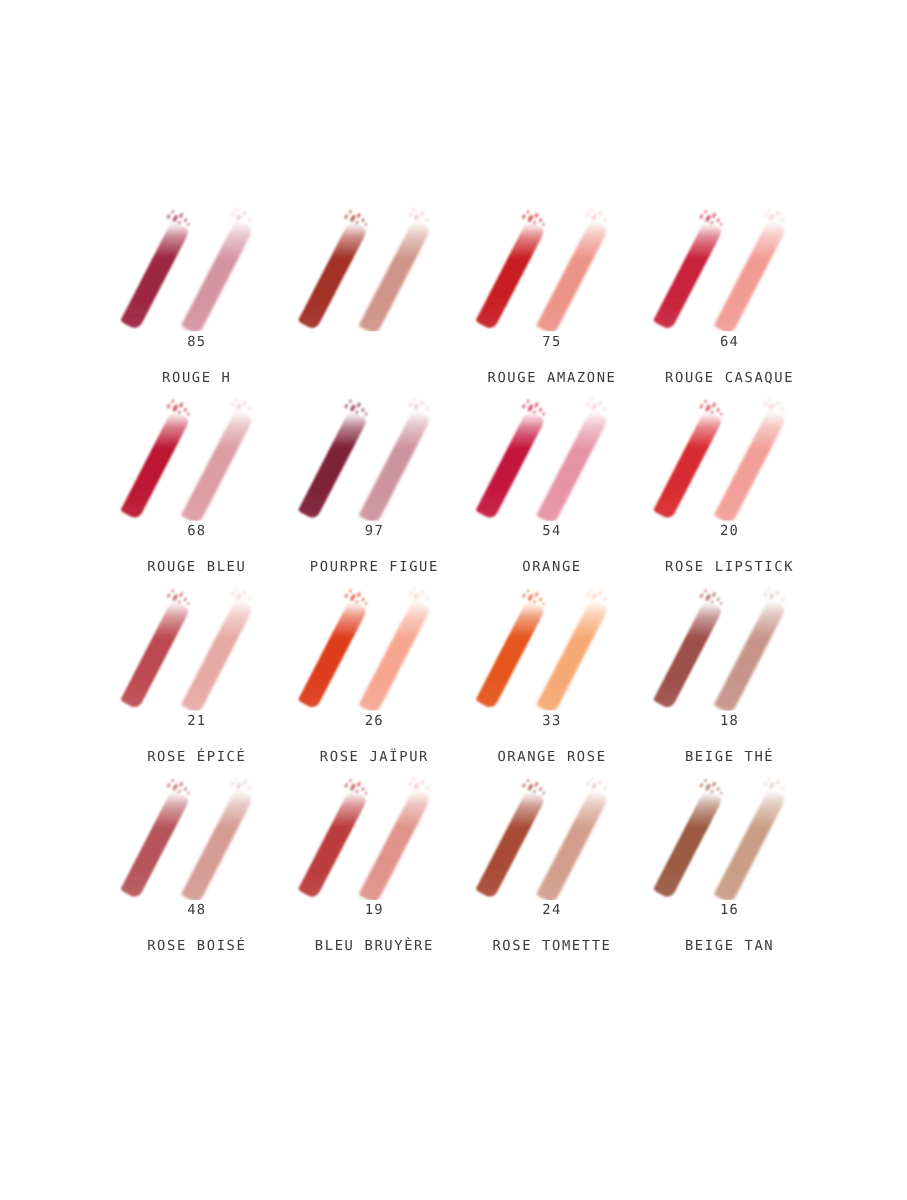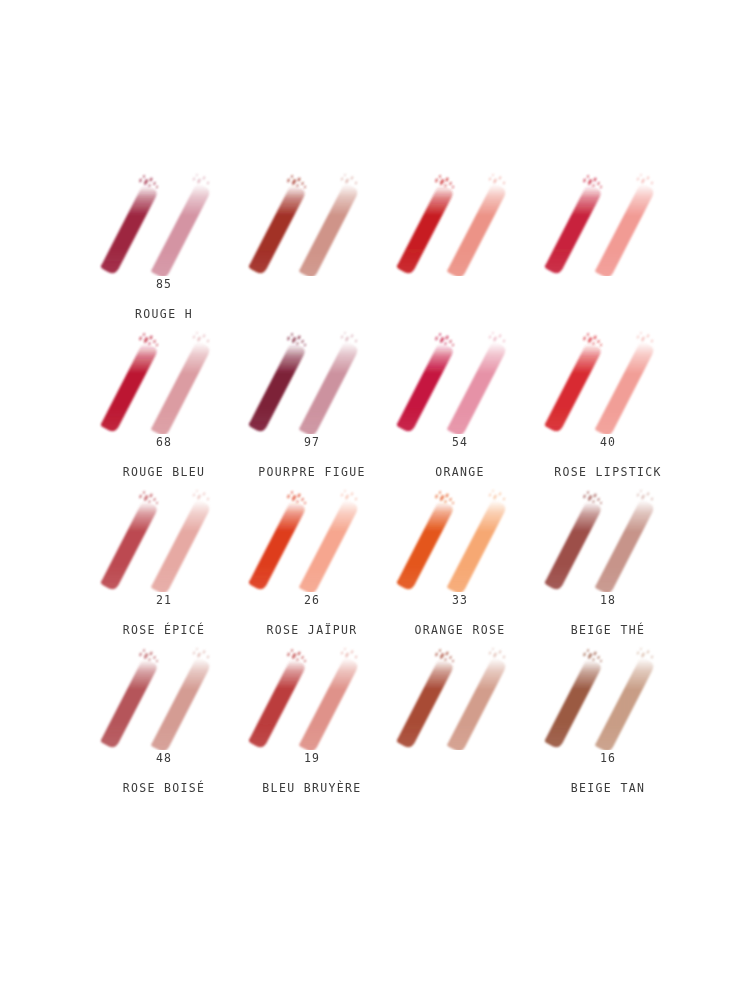--- a/index.html
+++ b/index.html
@@ -220,20 +220,24 @@
             <g filter="url(#sw2blur2)">
               <path d="M 62 101 L 104 20 Q 107 14 111 16.5 L 117 20 Q 121 23 118 29 L 79 105 Q 75.5 111 70 108.5 L 64 105.5 Q 59.5 103.5 62 101 Z" fill="url(#sw2sheer)" opacity="0.9"></path>
               <ellipse cx="109" cy="13" rx="2.6" ry="1.3" fill="#e98173" opacity="0.5" transform="rotate(-60 109 13)"></ellipse>
               <ellipse cx="114" cy="10" rx="1.8" ry="1" fill="#e98173" opacity="0.5" transform="rotate(-58 114 10)"></ellipse>
               <ellipse cx="104" cy="11" rx="1.6" ry="0.9" fill="#e98173" opacity="0.5" transform="rotate(-62 104 11)"></ellipse>
               <ellipse cx="118" cy="15" rx="1.5" ry="0.9" fill="#e98173" opacity="0.5" transform="rotate(-55 118 15)"></ellipse>
               <ellipse cx="107" cy="7" rx="1.2" ry="0.7" fill="#e98173" opacity="0.5" transform="rotate(-60 107 7)"></ellipse>
             </g>
           </svg>
         </div>
+        <div class="swatch-labels">
+          <span class="shade-number">75</span>
+          <span class="shade-name">ROUGE AMAZONE</span>
+        </div>
       </div>
       <div class="swatch-cell">
         <div class="stroke-area">
           <svg viewBox="0 0 148 108" preserveAspectRatio="none">
             <defs>
               <linearGradient id="sw3full" x1="0" y1="0" x2="0" y2="1">
                 <stop offset="0%" stop-color="#c8243c" stop-opacity="0.000"></stop>
                 <stop offset="14.000000000000002%" stop-color="#c8243c" stop-opacity="0.550"></stop>
                 <stop offset="34%" stop-color="#c8243c" stop-opacity="1.000"></stop>
                 <stop offset="72%" stop-color="#c8243c" stop-opacity="1.000"></stop>
@@ -266,20 +270,24 @@
             <g filter="url(#sw3blur2)">
               <path d="M 62 101 L 104 20 Q 107 14 111 16.5 L 117 20 Q 121 23 118 29 L 79 105 Q 75.5 111 70 108.5 L 64 105.5 Q 59.5 103.5 62 101 Z" fill="url(#sw3sheer)" opacity="0.9"></path>
               <ellipse cx="109" cy="13" rx="2.6" ry="1.3" fill="#ef8a83" opacity="0.5" transform="rotate(-60 109 13)"></ellipse>
               <ellipse cx="114" cy="10" rx="1.8" ry="1" fill="#ef8a83" opacity="0.5" transform="rotate(-58 114 10)"></ellipse>
               <ellipse cx="104" cy="11" rx="1.6" ry="0.9" fill="#ef8a83" opacity="0.5" transform="rotate(-62 104 11)"></ellipse>
               <ellipse cx="118" cy="15" rx="1.5" ry="0.9" fill="#ef8a83" opacity="0.5" transform="rotate(-55 118 15)"></ellipse>
               <ellipse cx="107" cy="7" rx="1.2" ry="0.7" fill="#ef8a83" opacity="0.5" transform="rotate(-60 107 7)"></ellipse>
             </g>
           </svg>
         </div>
+        <div class="swatch-labels">
+          <span class="shade-number">64</span>
+          <span class="shade-name">ROUGE CASAQUE</span>
+        </div>
       </div>
       <div class="swatch-cell">
         <div class="stroke-area">
           <svg viewBox="0 0 148 108" preserveAspectRatio="none">
             <defs>
               <linearGradient id="sw4full" x1="0" y1="0" x2="0" y2="1">
                 <stop offset="0%" stop-color="#bc1931" stop-opacity="0.000"></stop>
                 <stop offset="14.000000000000002%" stop-color="#bc1931" stop-opacity="0.550"></stop>
                 <stop offset="34%" stop-color="#bc1931" stop-opacity="1.000"></stop>
                 <stop offset="72%" stop-color="#bc1931" stop-opacity="1.000"></stop>
@@ -463,21 +471,21 @@
               <path d="M 62 101 L 104 20 Q 107 14 111 16.5 L 117 20 Q 121 23 118 29 L 79 105 Q 75.5 111 70 108.5 L 64 105.5 Q 59.5 103.5 62 101 Z" fill="url(#sw7sheer)" opacity="0.9"></path>
               <ellipse cx="109" cy="13" rx="2.6" ry="1.3" fill="#ef8e86" opacity="0.5" transform="rotate(-60 109 13)"></ellipse>
               <ellipse cx="114" cy="10" rx="1.8" ry="1" fill="#ef8e86" opacity="0.5" transform="rotate(-58 114 10)"></ellipse>
               <ellipse cx="104" cy="11" rx="1.6" ry="0.9" fill="#ef8e86" opacity="0.5" transform="rotate(-62 104 11)"></ellipse>
               <ellipse cx="118" cy="15" rx="1.5" ry="0.9" fill="#ef8e86" opacity="0.5" transform="rotate(-55 118 15)"></ellipse>
               <ellipse cx="107" cy="7" rx="1.2" ry="0.7" fill="#ef8e86" opacity="0.5" transform="rotate(-60 107 7)"></ellipse>
             </g>
           </svg>
         </div>
         <div class="swatch-labels">
-          <span class="shade-number">40</span>
+          <span class="shade-number">20</span>
           <span class="shade-name">ROSE LIPSTICK</span>
         </div>
       </div>
       <div class="swatch-cell">
         <div class="stroke-area">
           <svg viewBox="0 0 148 108" preserveAspectRatio="none">
             <defs>
               <linearGradient id="sw8full" x1="0" y1="0" x2="0" y2="1">
                 <stop offset="0%" stop-color="#bc4a51" stop-opacity="0.000"></stop>
                 <stop offset="14.000000000000002%" stop-color="#bc4a51" stop-opacity="0.550"></stop>
@@ -812,20 +820,24 @@
             <g filter="url(#sw14blur2)">
               <path d="M 62 101 L 104 20 Q 107 14 111 16.5 L 117 20 Q 121 23 118 29 L 79 105 Q 75.5 111 70 108.5 L 64 105.5 Q 59.5 103.5 62 101 Z" fill="url(#sw14sheer)" opacity="0.9"></path>
               <ellipse cx="109" cy="13" rx="2.6" ry="1.3" fill="#cb8d79" opacity="0.5" transform="rotate(-60 109 13)"></ellipse>
               <ellipse cx="114" cy="10" rx="1.8" ry="1" fill="#cb8d79" opacity="0.5" transform="rotate(-58 114 10)"></ellipse>
               <ellipse cx="104" cy="11" rx="1.6" ry="0.9" fill="#cb8d79" opacity="0.5" transform="rotate(-62 104 11)"></ellipse>
               <ellipse cx="118" cy="15" rx="1.5" ry="0.9" fill="#cb8d79" opacity="0.5" transform="rotate(-55 118 15)"></ellipse>
               <ellipse cx="107" cy="7" rx="1.2" ry="0.7" fill="#cb8d79" opacity="0.5" transform="rotate(-60 107 7)"></ellipse>
             </g>
           </svg>
         </div>
+        <div class="swatch-labels">
+          <span class="shade-number">24</span>
+          <span class="shade-name">ROSE TOMETTE</span>
+        </div>
       </div>
       <div class="swatch-cell">
         <div class="stroke-area">
           <svg viewBox="0 0 148 108" preserveAspectRatio="none">
             <defs>
               <linearGradient id="sw15full" x1="0" y1="0" x2="0" y2="1">
                 <stop offset="0%" stop-color="#9b5a43" stop-opacity="0.000"></stop>
                 <stop offset="14.000000000000002%" stop-color="#9b5a43" stop-opacity="0.550"></stop>
                 <stop offset="34%" stop-color="#9b5a43" stop-opacity="1.000"></stop>
                 <stop offset="72%" stop-color="#9b5a43" stop-opacity="1.000"></stop>

